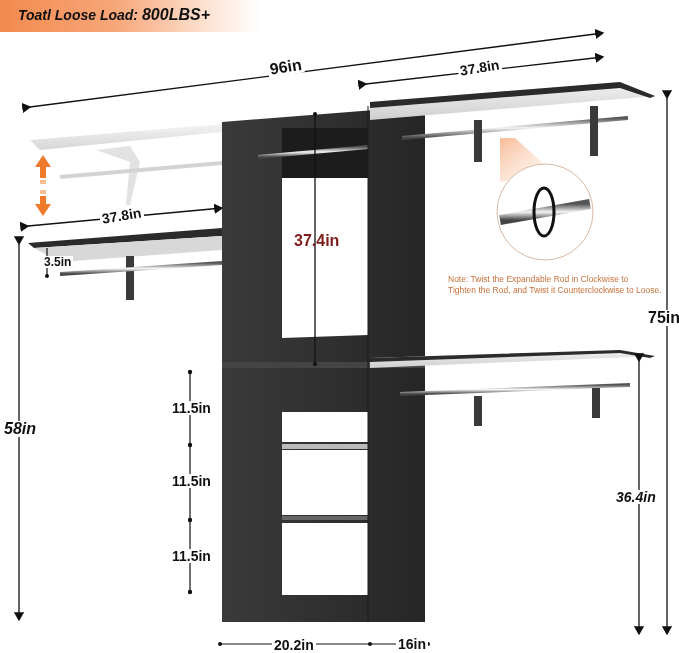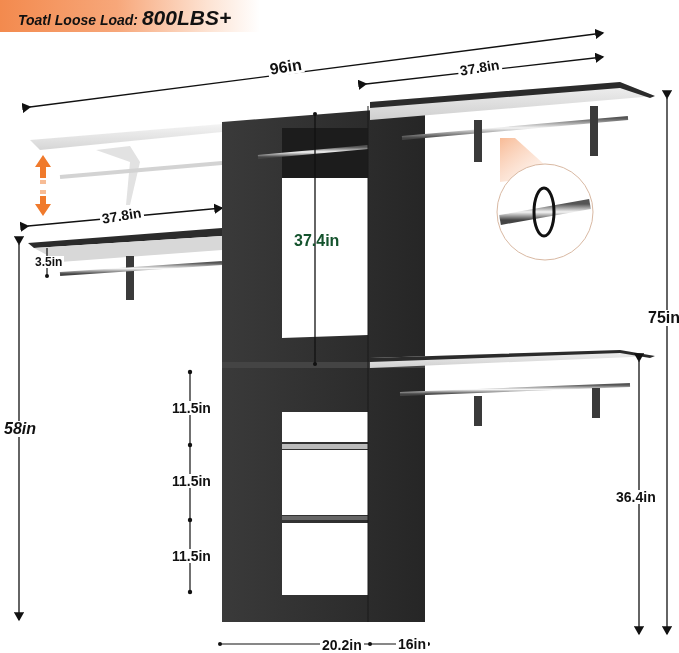--- a/index.html
+++ b/index.html
@@ -5,21 +5,21 @@
   html, body { margin: 0; padding: 0; background: #ffffff; }
   body { width: 679px; height: 653px; position: relative; overflow: hidden; font-family: "Liberation Sans", sans-serif; }
   .banner {
     position: absolute; left: 0; top: 0; width: 260px; height: 32px;
     background: linear-gradient(90deg, #f38a4e 0%, #f7a77a 45%, #fde3d3 80%, #ffffff 100%);
   }
   .banner-text {
     position: absolute; left: 18px; top: 6px; font-style: italic; font-weight: bold;
     font-size: 14px; color: #111;
   }
-  .banner-text .val { font-size: 21px; }
+  .banner-text .val { font-size: 16px; }
   svg.diagram { position: absolute; left: 0; top: 0; }
   .dim { position: absolute; font-weight: bold; color: #111; background: #fff; padding: 0 2px; line-height: 1; white-space: nowrap; }
   .dim.big { font-size: 16px; }
   .dim.mid { font-size: 14px; }
   .dim.sm { font-size: 12px; }
   .dim.rot { transform: rotate(-9deg); transform-origin: left center; }
   .dim.trans { background: transparent; }
   .note {
     position: absolute; left: 448px; top: 274px; width: 230px; font-size: 8.5px;
     color: #c8703a; line-height: 1.35;
@@ -149,25 +149,27 @@
     <circle cx="220" cy="644" r="2" fill="#111"></circle>
     <circle cx="370" cy="644" r="2" fill="#111"></circle>
     <line x1="370" y1="644" x2="428" y2="644" stroke="#111" stroke-width="1.2"></line>
     <circle cx="428" cy="644" r="2" fill="#111"></circle>
   </g>
 </svg>
 
 <div class="dim big rot" style="left:268px; top:62px;">96in</div>
 <div class="dim mid rot" style="left:458px; top:64px;">37.8in</div>
 <div class="dim mid rot" style="left:100px; top:212px;">37.8in</div>
-<div class="dim sm" style="left:33px; top:256px;">3.5in</div>
-<div class="dim big trans" style="left:292px; top:233px; color:#14532d;">37.4in</div>
+<div class="dim sm" style="left:42px; top:256px;">3.5in</div>
+<div class="dim big trans" style="left:292px; top:233px; color:#7f1d1d;">37.4in</div>
 <div class="dim mid" style="left:170px; top:401px;">11.5in</div>
 <div class="dim mid" style="left:170px; top:474px;">11.5in</div>
 <div class="dim mid" style="left:170px; top:549px;">11.5in</div>
 <div class="dim big" style="left:2px; top:421px;font-style:italic;">58in</div>
 <div class="dim big" style="left:646px; top:310px;">75in</div>
-<div class="dim mid" style="left:614px; top:490px;">36.4in</div>
-<div class="dim mid" style="left:272px; top:638px;margin-left:48px;">20.2in</div>
+<div class="dim mid" style="left:614px; top:490px;font-style:italic;">36.4in</div>
+<div class="dim mid" style="left:272px; top:638px;">20.2in</div>
 <div class="dim mid" style="left:396px; top:637px;">16in</div>
 
 <div class="note">
+  <div>Note: Twist the Expandable Rod in Clockwise to</div>
+  <div>Tighten the Rod, and Twist it Counterclockwise to Loose.</div>
 </div>
 
 </body></html>

